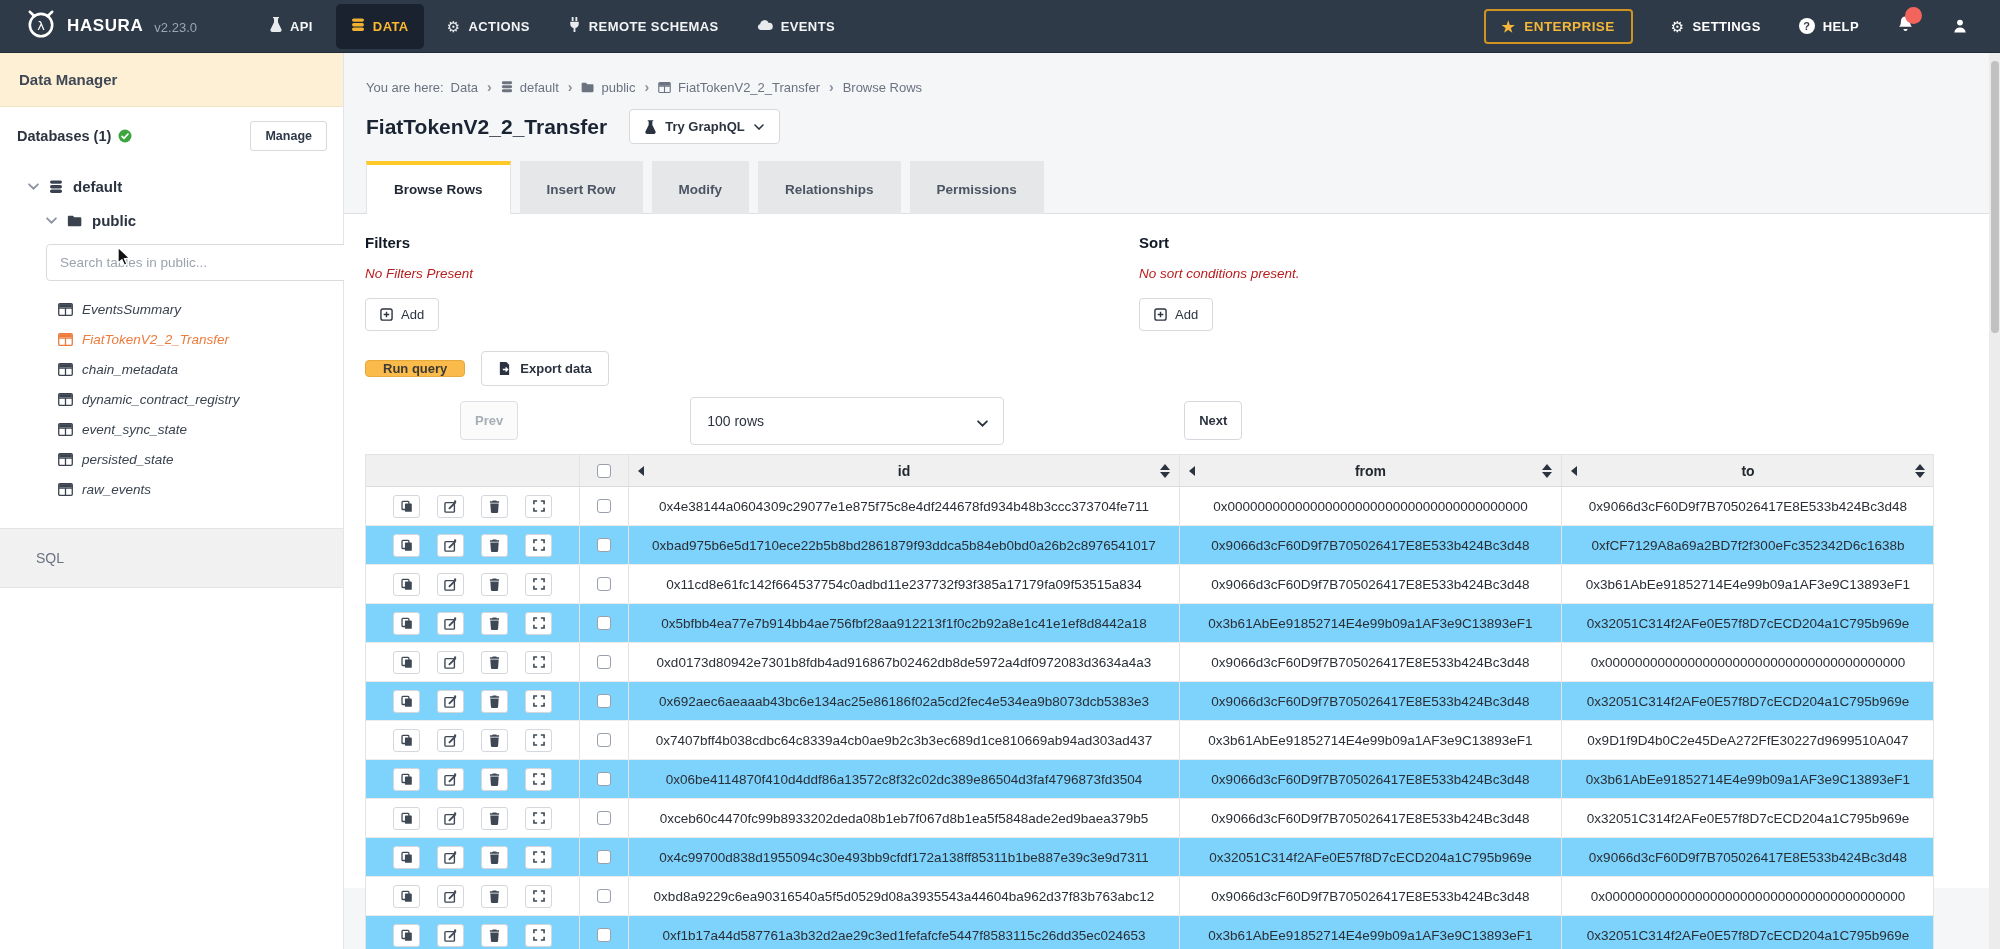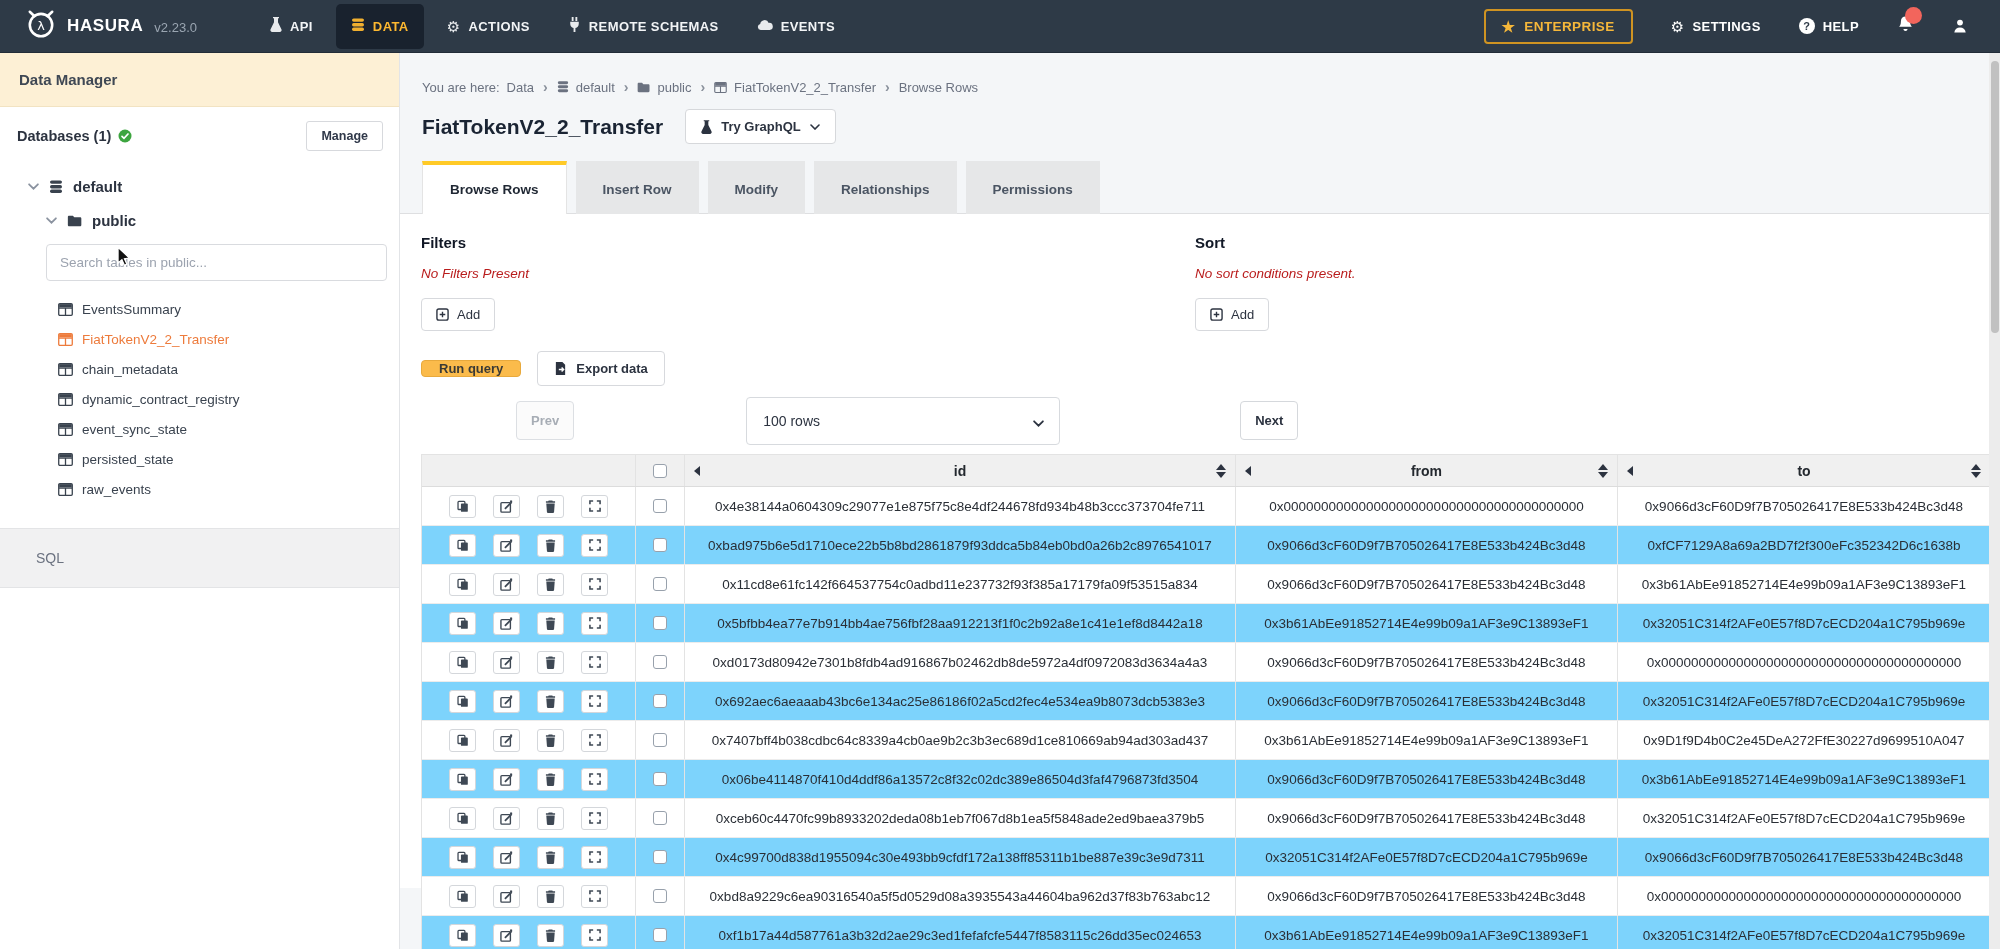--- a/index.html
+++ b/index.html
@@ -26,36 +26,36 @@
   .nav-util { display:flex; align-items:center; gap:8px; color:#fff; font-size:13px; font-weight:bold; letter-spacing:.4px; cursor:pointer; }
   .help-q { width:16px; height:16px; border-radius:50%; background:#fff; color:#2e3a47; font-size:11px; font-weight:bold;
     display:flex; align-items:center; justify-content:center; }
   .bell-wrap { position:relative; cursor:pointer; display:flex; }
   .bell-badge { position:absolute; top:-8px; right:-8px; width:17px; height:17px; border-radius:50%; background:#f2655c; }
 
   
   .app { display:flex; height:896px; }
 
   
-  .sidebar { width:400px; background:#fff; border-right:1px solid #e2e4e7; position:relative; flex:none; }
+  .sidebar { width:344px; background:#fff; border-right:1px solid #e2e4e7; position:relative; flex:none; }
   .dm-header { height:54px; background:#fdf0d5; display:flex; align-items:center; padding-left:19px;
     font-size:15px; font-weight:bold; color:#3f4854; border-bottom:1px solid #f2e3c2; }
   .db-row { display:flex; align-items:center; justify-content:space-between; margin:14px 16px 0 17px; }
   .db-label { display:flex; align-items:center; gap:7px; font-size:14.5px; font-weight:bold; color:#2c3340; }
   .manage-btn { background:#fff; border:1px solid #d7d9dd; border-radius:3px; padding:7px 14px;
     font-size:12.5px; font-weight:bold; color:#30394a; cursor:pointer; }
   .tree-row { display:flex; align-items:center; gap:10px; font-size:15px; font-weight:bold; color:#2c3340; cursor:pointer; }
   .tree-default { margin:27px 0 0 28px; }
   .tree-public { margin:17px 0 0 46px; }
   .tree-icon { color:#39424e; display:flex; }
   .search-input { display:block; margin:15px 14px 0 46px; width:341px; height:37px; border:1px solid #d9dbdf;
     border-radius:4px; padding:0 13px; font-size:13.5px; color:#2c3340; outline:none;
     font-family:"Liberation Sans","DejaVu Sans",sans-serif; }
   .search-input::placeholder { color:#9ca3af; }
-  .table-list { margin-top:13px; }
+  .table-list { margin-top:13px;font-style:italic; }
   .table-item { display:flex; align-items:center; gap:9px; height:30px; padding-left:58px;
     font-size:13.5px; color:#39424e; cursor:pointer; }
   .table-item .t-icon { display:flex; color:#39424e; }
   .table-item.active { color:#ed7b3c; }
   .table-item.active .t-icon { color:#ed7b3c; }
   .sql-band { position:absolute; left:0; top:475px; width:100%; height:60px; background:#f1f1f2;
     border-top:1px solid #e3e4e6; border-bottom:1px solid #e3e4e6; display:flex; align-items:center;
     padding-left:36px; font-size:14px; color:#6b7280; cursor:pointer; }
 
   

